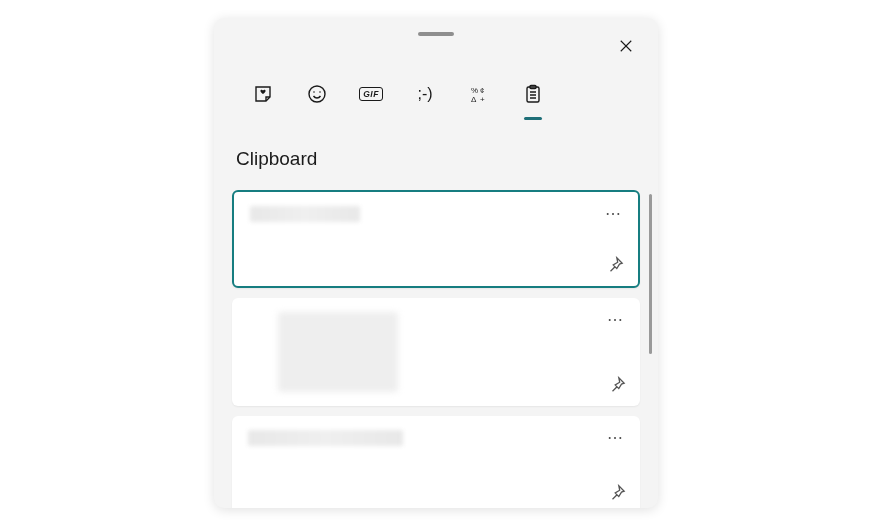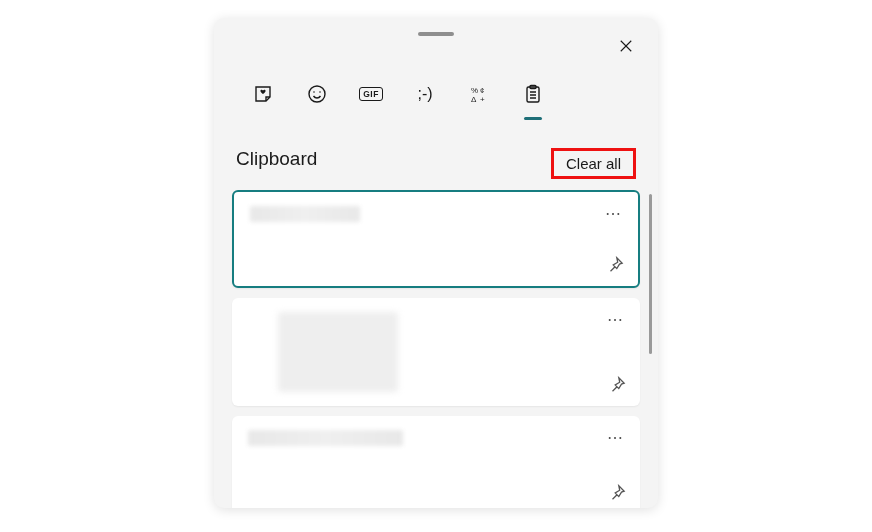--- a/index.html
+++ b/index.html
@@ -159,20 +159,21 @@
       border-radius: 2px;
       margin-left: 30px;
     }
     .gif-box {
       border: 1.4px solid #1a1a1a;
       border-radius: 3px;
       font-size: 8.5px;
       font-weight: 700;
       padding: 1px 3px;
       letter-spacing: 0.5px;
+      font-style: italic;
     }
   </style>
 </head>
 <body>
 
 <div class="panel">
 
   <div class="drag-handle"></div>
 
   <button class="close-btn">
@@ -218,21 +219,20 @@
         <rect x="7" y="1.5" width="6" height="3" rx="1"></rect>
         <line x1="7" y1="8" x2="13" y2="8"></line>
         <line x1="7" y1="11" x2="13" y2="11"></line>
         <line x1="7" y1="14" x2="13" y2="14"></line>
       </svg>
     </div>
   </div>
 
   <div class="header">
     <div class="header-title">Clipboard</div>
-    <button class="clear-all">Clear all</button>
   </div>
 
   <div class="scroll-area">
 
     <div class="card selected">
       <div class="blur-text"></div>
       <div class="more">⋯</div>
       <svg class="pin" viewBox="0 0 20 20" fill="none" stroke="#555" stroke-width="1.4">
         <path d="M12 2l6 6-3 1-3 5-2-2-5 5 5-5-2-2 5-3z" transform="rotate(0 10 10)"></path>
       </svg>

